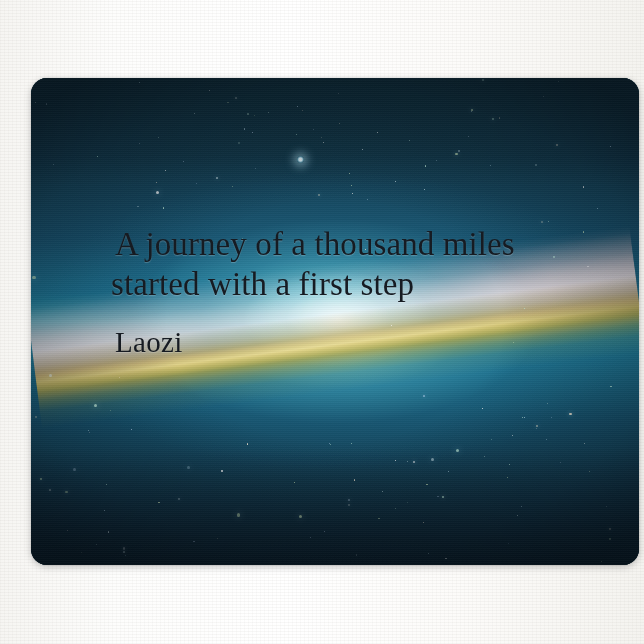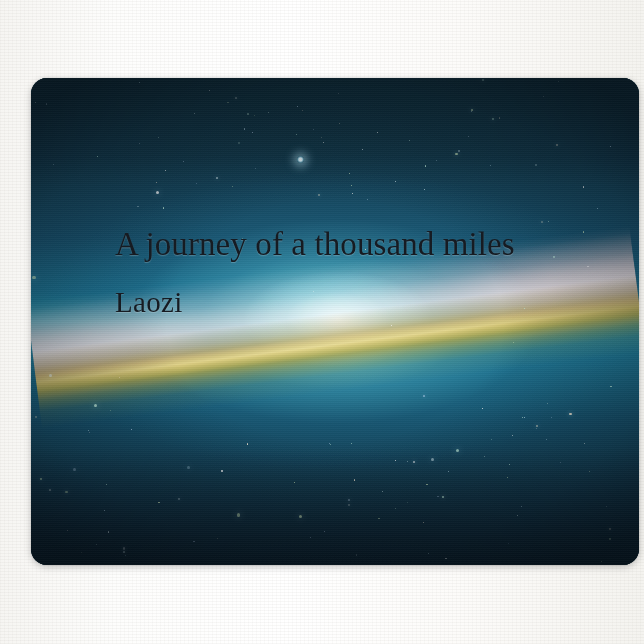--- a/index.html
+++ b/index.html
@@ -386,15 +386,16 @@
       <div class="star" style="left: 330.5px; top: 71.3px; width: 1px; height: 1px; background: rgb(232, 251, 255); opacity: 0.86;"></div>
       <div class="star" style="left: 221.2px; top: 53.7px; width: 1px; height: 1px; background: rgb(207, 227, 255); opacity: 0.82;"></div>
       <div class="star" style="left: 204.2px; top: 18.7px; width: 2.2px; height: 2.2px; background: rgb(255, 255, 255); opacity: 0.44; box-shadow: rgba(205, 240, 255, 0.65) 0px 0px 4.2px;"></div>
     </div>
 
   <div class="layer" id="vignette"></div>
   <div class="layer" id="pad-weave"></div>
 
   <div id="quote-block">
     <div class="quote-line" id="quote-line-1">A journey of a thousand miles</div>
+    <div class="quote-line" id="quote-line-2">started with a first step</div>
     <div id="attribution">Laozi</div>
   </div>
 </div>
 
 </body></html>

